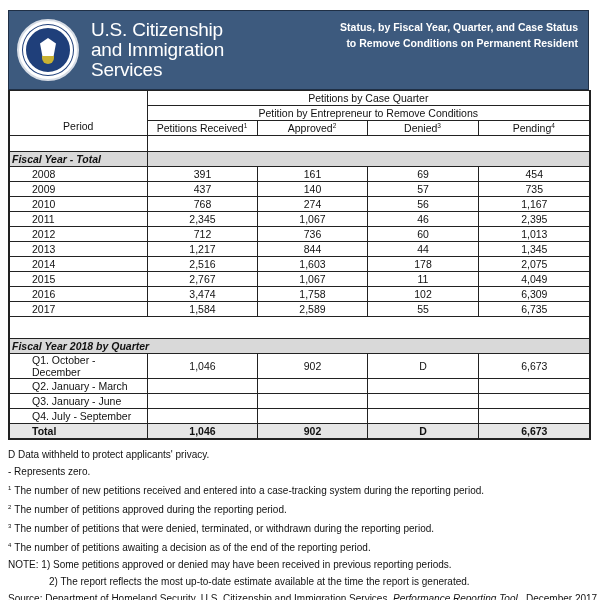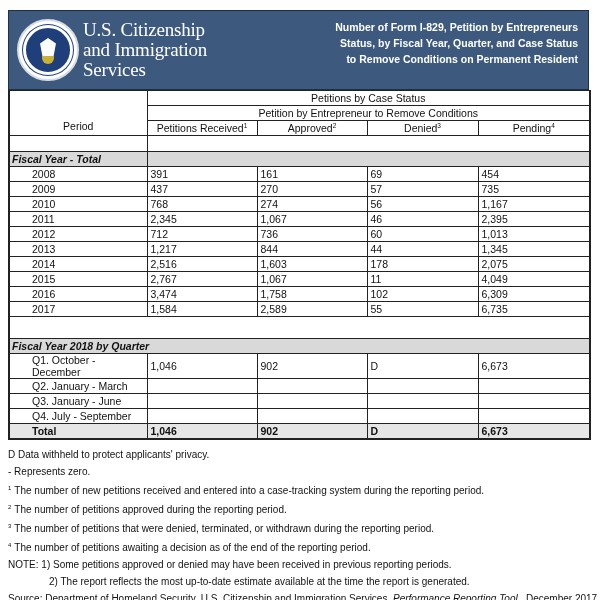--- a/index.html
+++ b/index.html
@@ -24,33 +24,33 @@
   }
   .seal-inner::before {
     content: ""; position: absolute; left: 14px; top: 10px; width: 16px; height: 18px;
     background: #ffffff; clip-path: polygon(50% 0, 100% 30%, 85% 100%, 15% 100%, 0 30%);
   }
   .seal-inner::after {
     content: ""; position: absolute; left: 16px; top: 28px; width: 12px; height: 8px;
     background: #c9b233; border-radius: 0 0 6px 6px;
   }
   .agency {
-    margin-left: 4px; font-family: Liberation Serif, serif;
+    margin-left: 12px; font-family: Liberation Sans, sans-serif;
     color: #ffffff; font-size: 19px; line-height: 20px; letter-spacing: -0.2px;
   }
   .report-title {
     position: absolute; right: 10px; top: 8px; width: 260px; text-align: right;
     color: #ffffff; font-weight: bold; font-size: 10.5px; line-height: 16px;
   }
 
   table { border-collapse: collapse; width: 581px; table-layout: fixed; font-size: 10.5px; }
   td, th { border: 1px solid #222; height: 15px; padding: 0 3px; font-weight: normal; }
   .outer { border-left: 2px solid #222; border-right: 2px solid #222; }
   th { text-align: center; }
-  td.num { text-align: left; padding-right: 2px; }
+  td.num { text-align: center; padding-right: 2px; }
   td.period { padding-left: 22px; }
   tr.section td { background: #d9d9d9; font-weight: bold; font-style: italic; padding-left: 2px; }
   tr.total td { background: #e6e6e6; font-weight: bold; }
   tr.blank td { height: 16px; }
   tr.spacer td { height: 22px; border-left: 2px solid #222; border-right: 2px solid #222; }
   sup { font-size: 6.5px; vertical-align: 4px; }
   .period-head { vertical-align: bottom; padding-bottom: 3px; margin-top: 36px; }
   .bottom-rule { border-bottom: 2px solid #222 !important; }
 
   .notes { position: absolute; left: 8px; top: 446px; width: 585px; font-size: 10px; line-height: 17px; color: #111; }
@@ -66,38 +66,37 @@
   <div class="banner">
     <div class="seal">
         <div class="seal-inner"></div>
       </div>
     <div class="agency">
       <div>U.S. Citizenship</div>
       <div>and Immigration</div>
       <div>Services</div>
     </div>
     <div class="report-title">
-      <div>Number of Form I-829, Petition by Entrepreneurs</div>
       <div>Status, by Fiscal Year, Quarter, and Case Status</div>
       <div>to Remove Conditions on Permanent Resident</div>
     </div>
   </div>
 
   <table class="outer">
     <colgroup>
       <col style="width:138px">
         <col style="width:110px">
         <col style="width:110px">
         <col style="width:111px">
         <col style="width:112px">
     </colgroup>
     <tbody>
         <tr>
       <th rowspan="3" class="period-head">Period</th>
-      <th colspan="4">Petitions by Case Status</th>
+      <th colspan="4">Petitions by Case Quarter</th>
     </tr>
     <tr>
       <th colspan="4">Petition by Entrepreneur to Remove Conditions</th>
     </tr>
     <tr>
       <th><span>Petitions Received</span><sup>1</sup></th>
       <th><span>Approved</span><sup>2</sup></th>
       <th><span>Denied</span><sup>3</sup></th>
       <th><span>Pending</span><sup>4</sup></th>
     </tr>
@@ -113,21 +112,21 @@
     <tr>
           <td class="period">2008</td>
           <td class="num">391</td>
           <td class="num">161</td>
           <td class="num">69</td>
           <td class="num">454</td>
         </tr>
     <tr>
           <td class="period">2009</td>
           <td class="num">437</td>
-          <td class="num">270</td>
+          <td class="num">140</td>
           <td class="num">57</td>
           <td class="num">735</td>
         </tr>
     <tr>
           <td class="period">2010</td>
           <td class="num">768</td>
           <td class="num">274</td>
           <td class="num">56</td>
           <td class="num">1,167</td>
         </tr>

